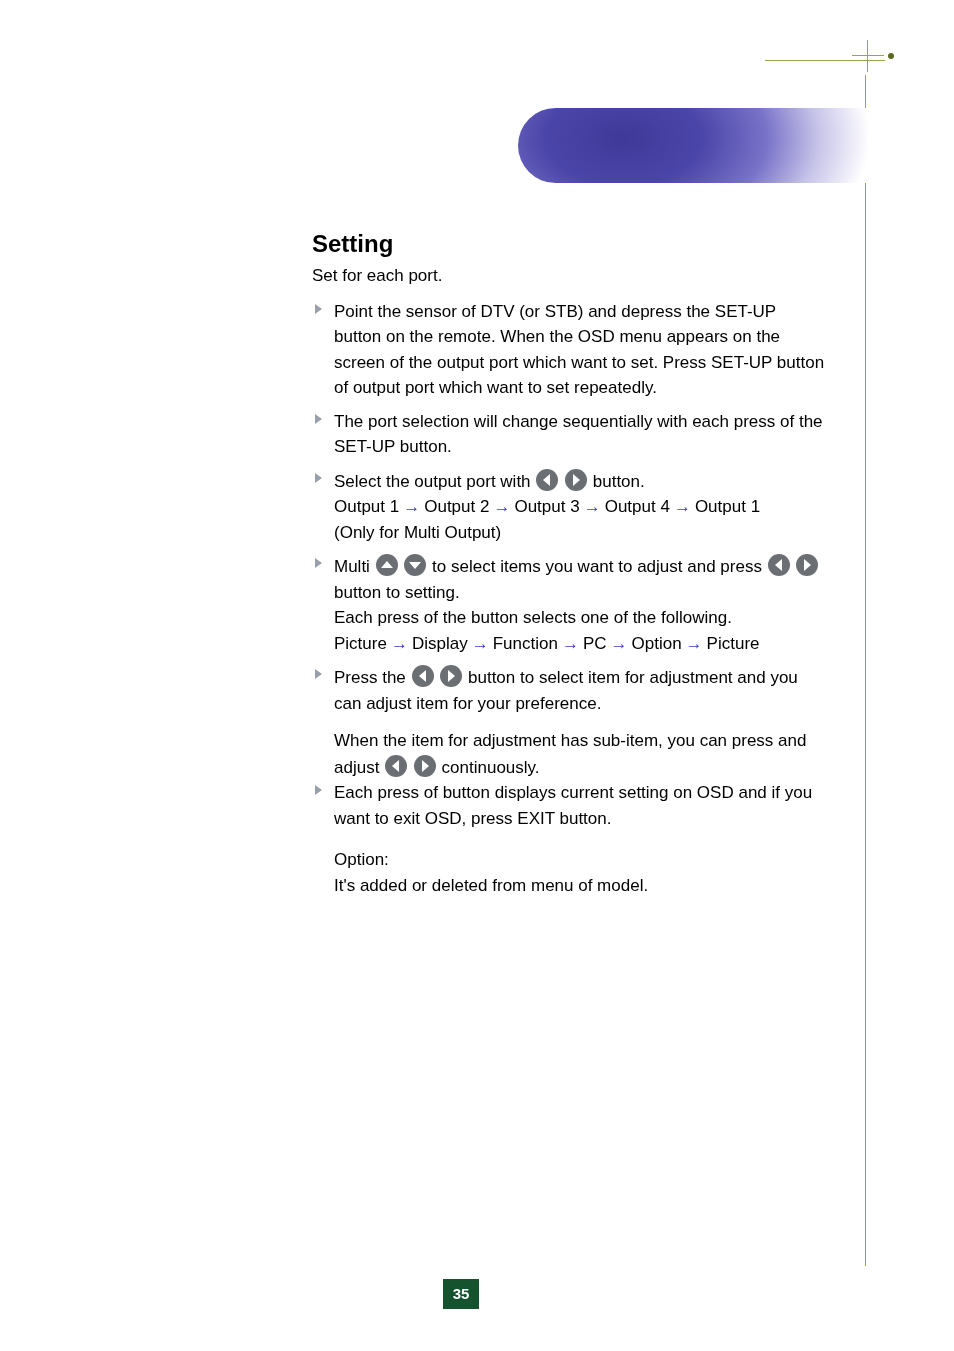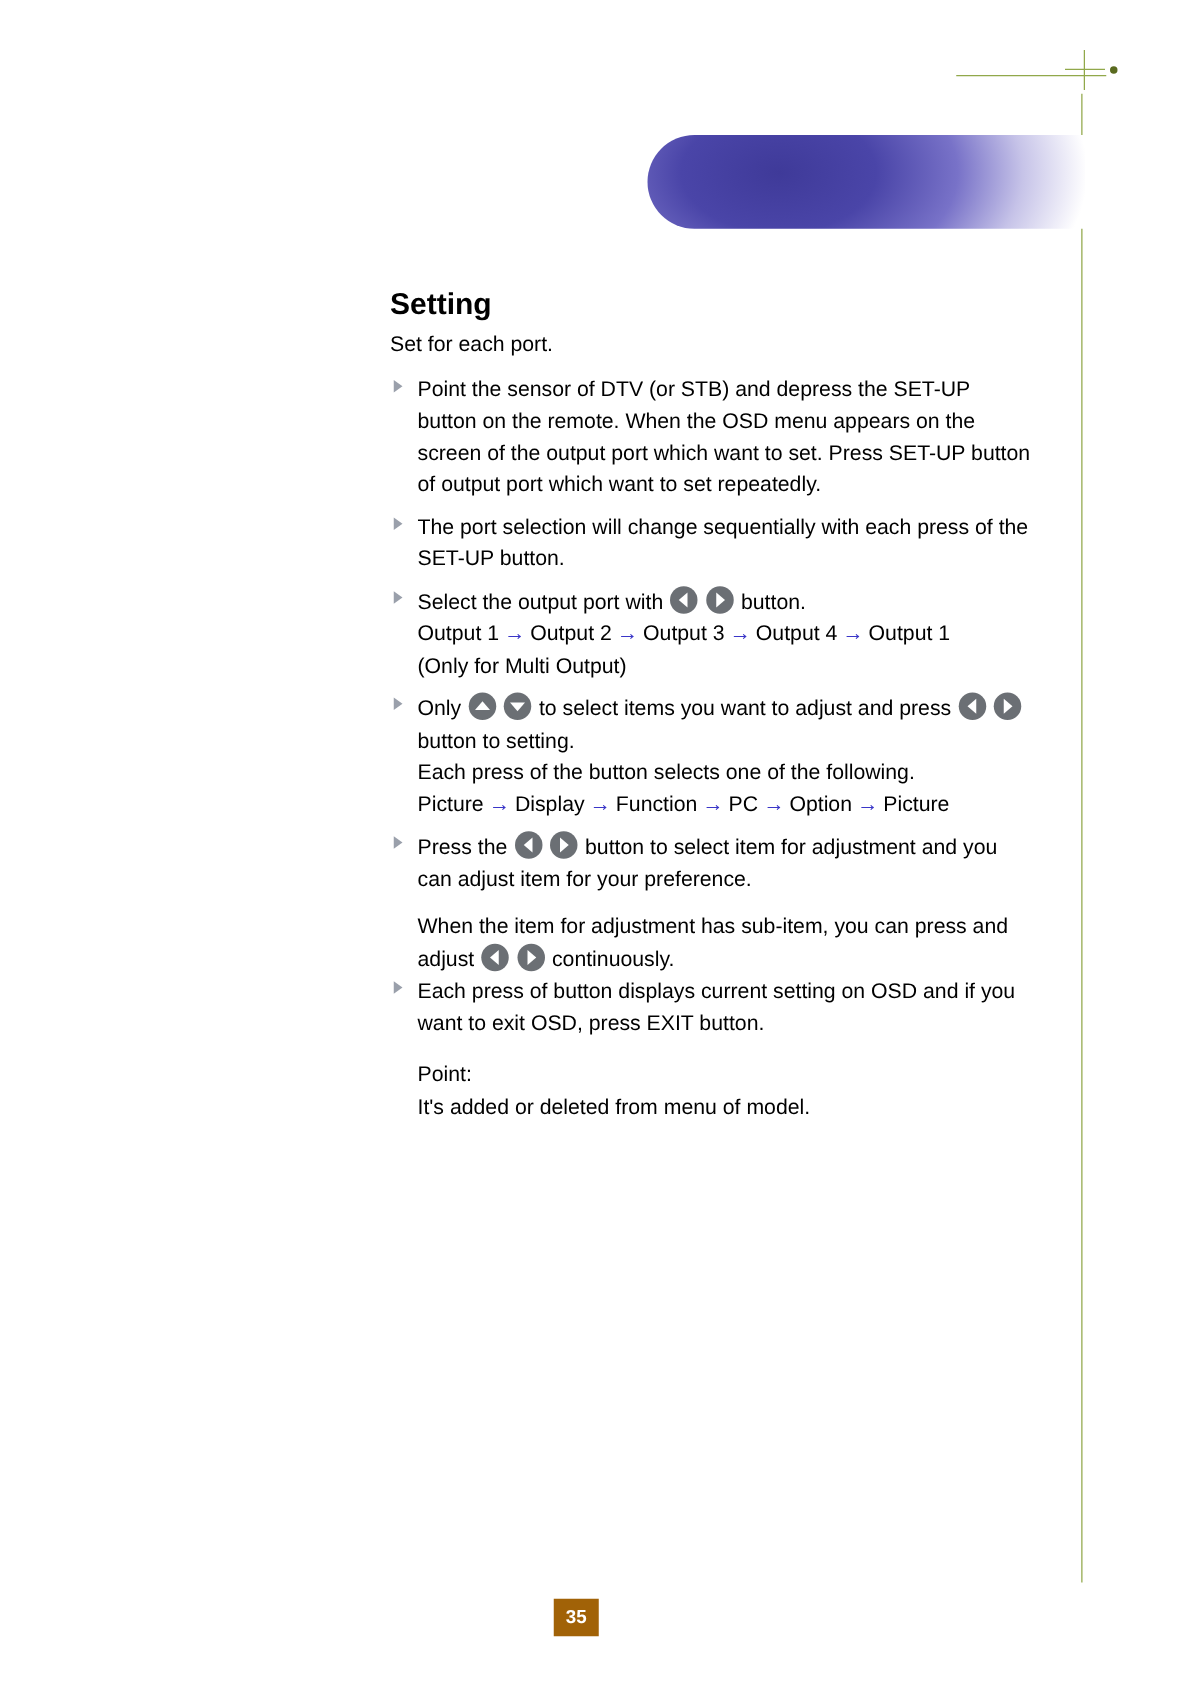--- a/index.html
+++ b/index.html
@@ -27,21 +27,21 @@
   .li{position:relative;padding-left:24px;line-height:1.5;margin-bottom:8px}
   .li .mk{position:absolute;left:4px;top:4px}
   .mk svg{display:block}
   .bold{font-weight:normal}
   .sep{display:inline-block;color:#3a36c8;font-weight:bold;padding:0 4px}
   .rbtn{display:inline-block;vertical-align:-5px}
   .rbtn svg{display:block}
   .pad-left{padding-left:24px;line-height:1.5;margin-top:12px}
   .page-num{
     position:absolute;left:443px;bottom:42px;width:36px;height:30px;
-    background:#a16207;color:#fff;text-align:center;line-height:30px;font-weight:bold;font-size:15px
+    background:#14532d;color:#fff;text-align:center;line-height:30px;font-weight:bold;font-size:15px
   }
 </style>
 </head>
 <body>
 
 <div class="crop-t"></div>
 <div class="crop-corner-tr"></div>
 <div class="crop-dot"></div>
 <div class="side-rule"></div>
 
@@ -94,21 +94,21 @@
     <br>
     <span>(Only for Multi Output)</span>
   </div>
 
   <div class="li">
     <span class="mk">
       <svg width="10" height="12" viewBox="0 0 10 12">
           <path d="M1 1 L8 6 L1 11 Z" fill="#9aa0ab"></path>
         </svg>
     </span>
-    <span>Only </span>
+    <span>Multi </span>
     <span class="rbtn">
       <svg width="24" height="24" viewBox="0 0 24 24">
           <rect x="1" y="1" width="22" height="22" rx="11" fill="#6b6f74"></rect>
           <path d="M6 15 L12 8 L18 15 Z" fill="#fff"></path>
         </svg>
     </span>
     <span class="rbtn">
       <svg width="24" height="24" viewBox="0 0 24 24">
           <rect x="1" y="1" width="22" height="22" rx="11" fill="#6b6f74"></rect>
           <path d="M6 9 L12 16 L18 9 Z" fill="#fff"></path>
@@ -175,19 +175,19 @@
   <div class="li">
     <span class="mk">
       <svg width="10" height="12" viewBox="0 0 10 12">
           <path d="M1 1 L8 6 L1 11 Z" fill="#9aa0ab"></path>
         </svg>
     </span>
     <span>Each press of button displays current setting on OSD and if you want to exit OSD, press EXIT button.</span>
   </div>
 
   <div class="pad-left" style="margin-top:16px">
-    <span class="bold">Point:</span>
+    <span class="bold">Option:</span>
     <br>
     <span>It's added or deleted from menu of model.</span>
   </div>
 </div>
 
 <div class="page-num">35</div>
 
 </body></html>

